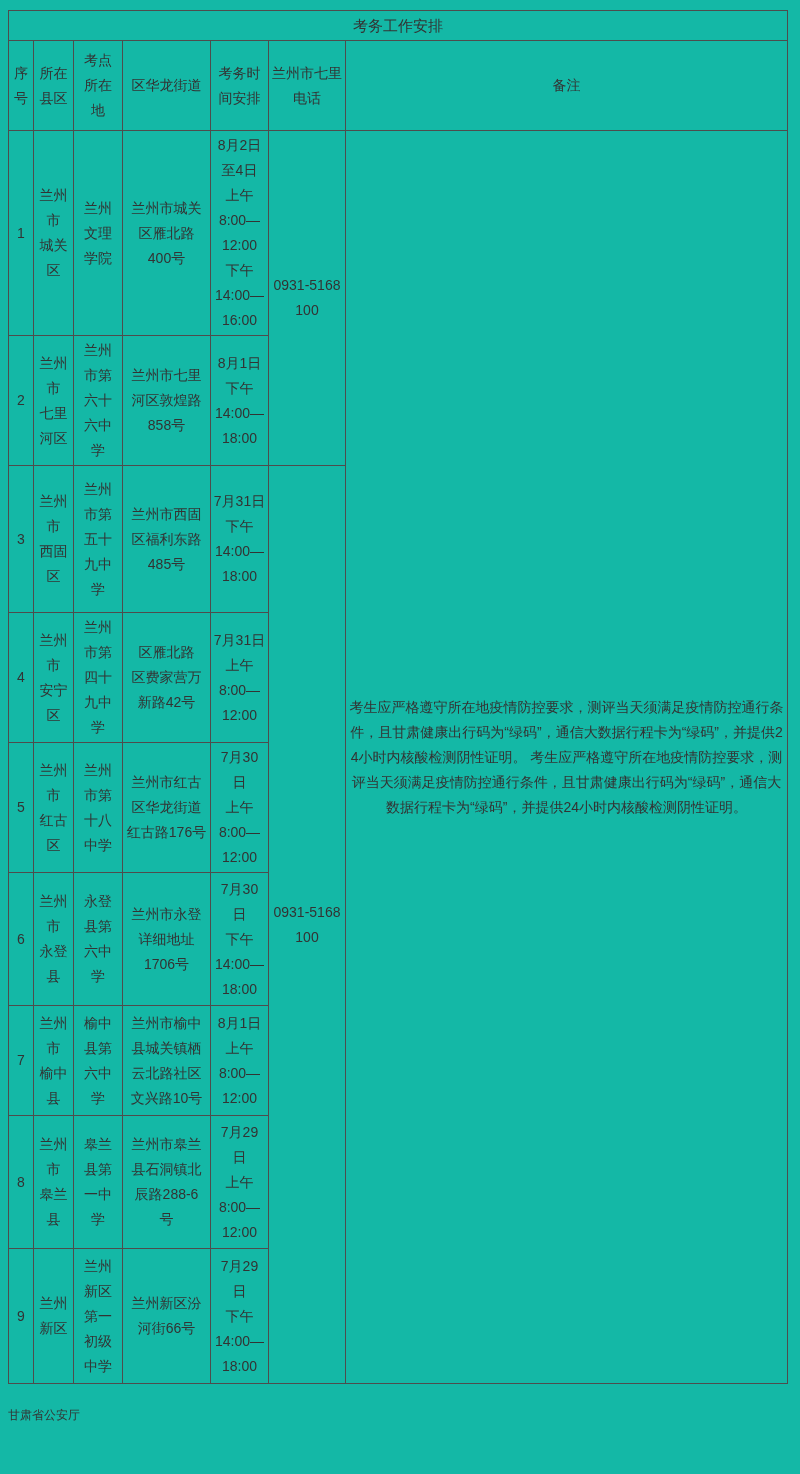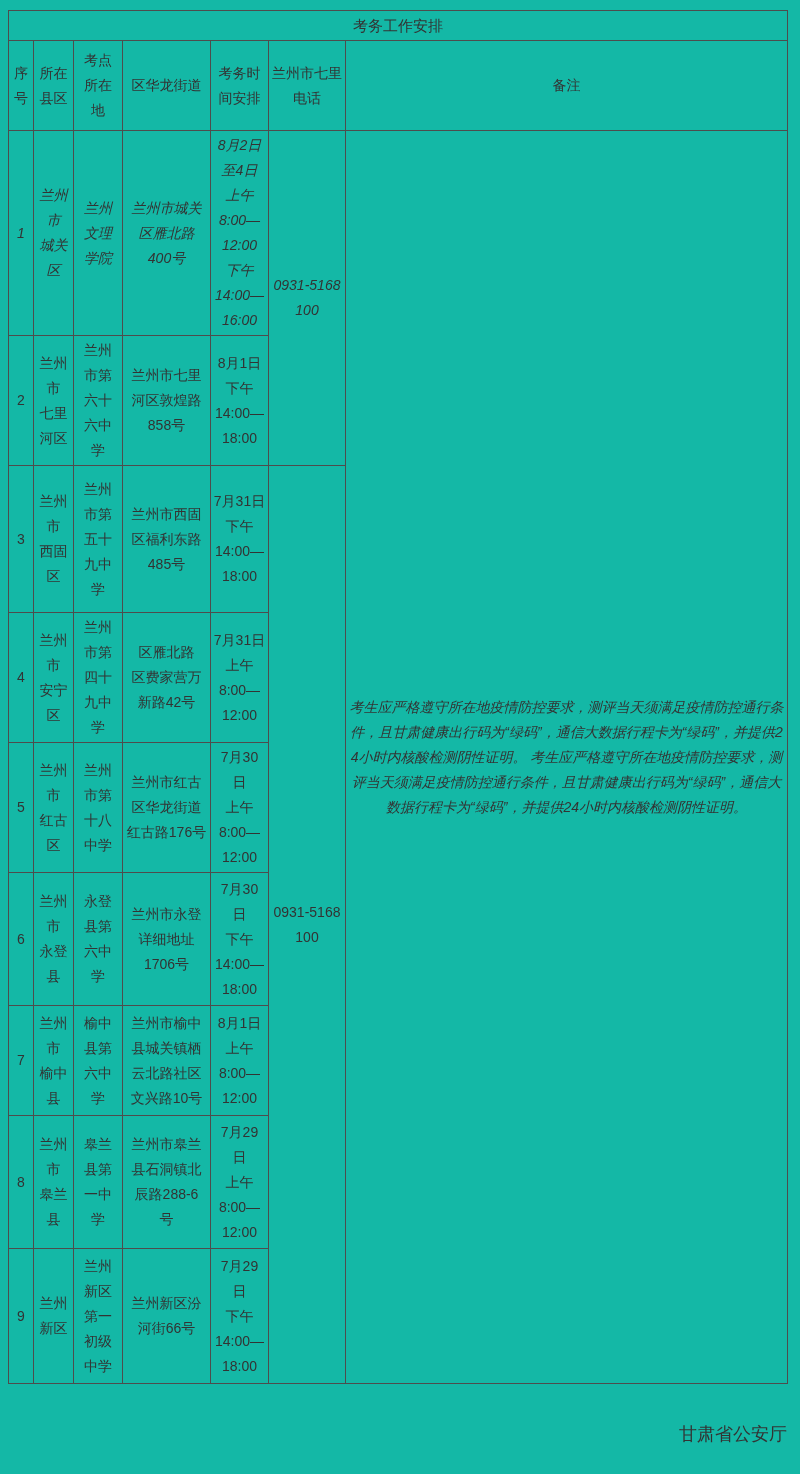--- a/index.html
+++ b/index.html
@@ -35,41 +35,40 @@
     overflow: hidden;
   }
   .pre { white-space: pre-line; }
   tr.title-row td {
     height: 30px;
     font-size: 15px;
     line-height: 18px;
     padding: 2px;
   }
   tr.header-row td { height: 90px; }
-  tr.r1 td { height: 201px; font-style: italic; }
+  tr.r1 td { height: 201px; }
   tr.r2 td { height: 122px; }
   tr.r3 td { height: 147px; }
   tr.r4 td { height: 130px; }
   tr.r5 td { height: 129px; }
   tr.r6 td { height: 133px; }
   tr.r7 td { height: 110px; }
   tr.r8 td { height: 133px; }
   tr.r9 td { height: 135px; }
   td.note-cell {
     padding: 4px 9px;
     line-height: 29px;
     text-align: center;
     word-break: break-all;
   }
   td.phone-cell { line-height: 28px; border-radius: 26px; }
   .footer {
     width: 779px;
-    margin-top: 40px;
-    text-align: right;
-    font-size: 18px;
+    margin-top: 21px;
+    font-size: 12px;
     color: #333333;
   }
   .footer .footer-line { line-height: 20px; }
   .footer .footer-date { margin-top: 18px; }
 </style>
 </head>
 <body>
 
 <div class="page">
 

